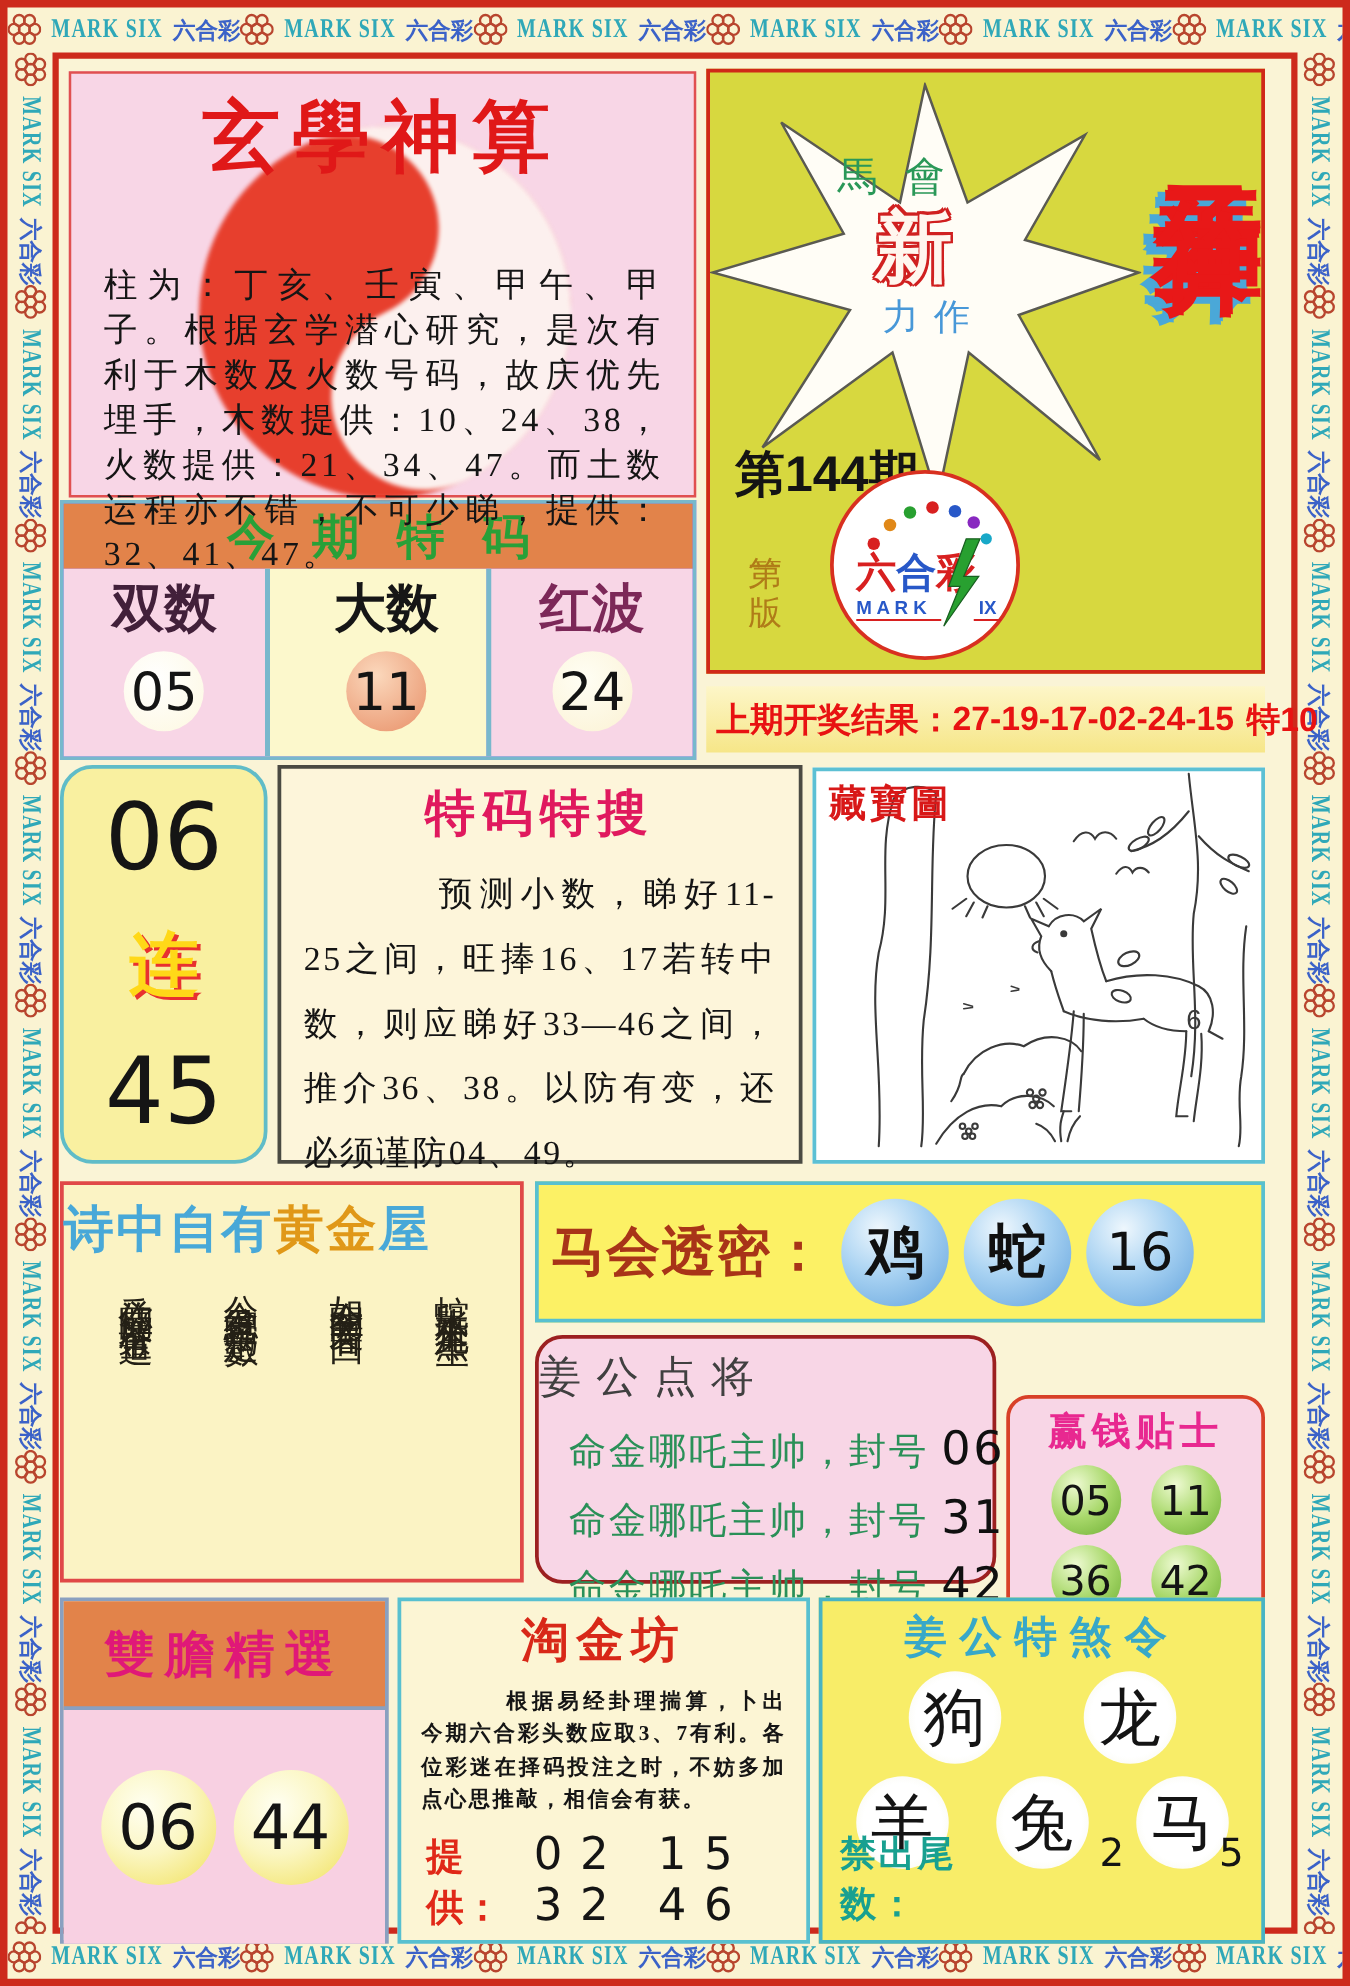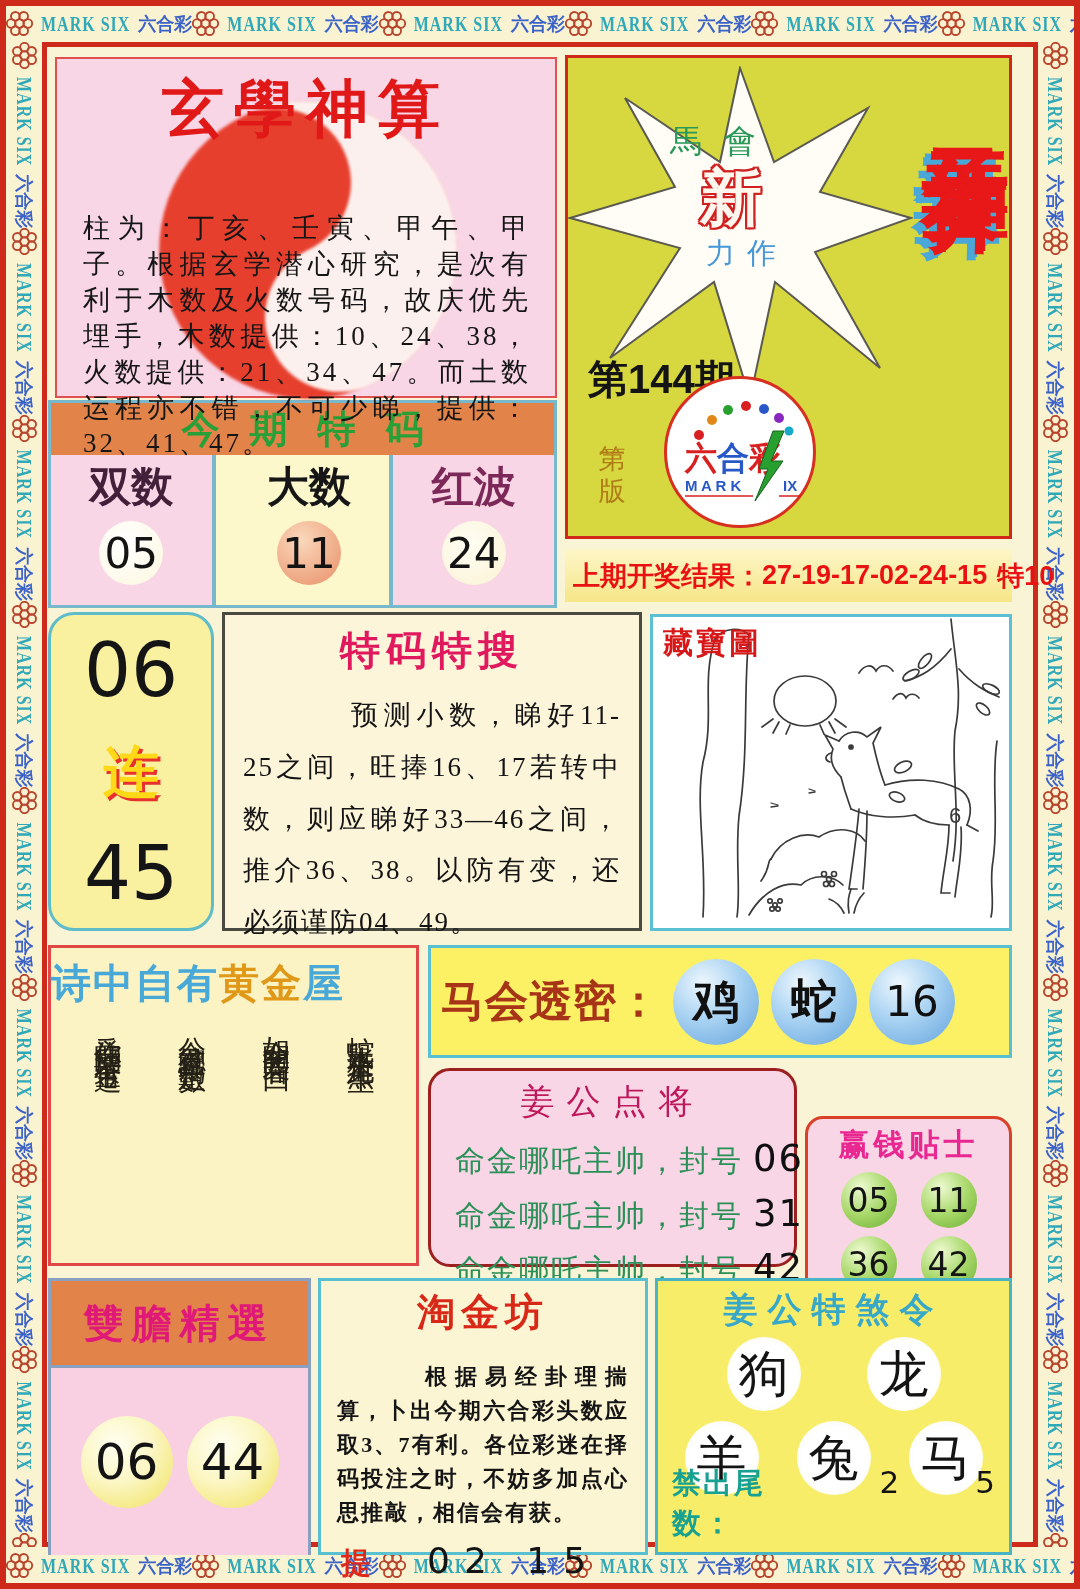--- a/index.html
+++ b/index.html
@@ -94,21 +94,21 @@
   .strip-touming{left:428px;top:945px;width:584px;height:113px;background:#fcf165;border:3px solid #58c0d0;
                  box-sizing:border-box;display:flex;align-items:center;padding:0 10px;gap:12px;}
   .touming-label{color:#a83418;font-size:43px;font-weight:bold;letter-spacing:1px;white-space:nowrap;
                  font-family:"Liberation Serif",serif;}
   .ball-blue{width:86px;height:86px;border-radius:50%;flex:0 0 auto;display:flex;align-items:center;justify-content:center;
              background:radial-gradient(circle at 35% 28%, #eef7fd 0%, #a8d2f2 45%, #62a2dc 100%);
              font-size:46px;color:#101010;font-weight:bold;font-family:"Liberation Serif",serif;}
   
   .box-dianjiang{left:428px;top:1068px;width:369px;height:199px;background:#f8d6e6;border:3px solid #9c2020;
                  border-radius:22px;box-sizing:border-box;padding-top:8px;}
-  .dj-title{text-align:center;font-size:34px;color:#be185d;letter-spacing:12px;font-family:"Liberation Serif",serif;}
+  .dj-title{font-size:34px;color:#404040;letter-spacing:12px;font-family:"Liberation Serif",serif;}
   .dj-line{margin:14px 0 0 24px;font-size:30px;color:#2a9058;letter-spacing:2px;line-height:1.1;
            font-family:"Liberation Serif",serif;white-space:nowrap;}
   .dj-num{font-size:37px;color:#101010;font-family:"DejaVu Sans",sans-serif;margin-left:10px;}
   .dj-suffix{font-size:22px;color:#2a9058;}
   
   .box-tips{left:805px;top:1116px;width:207px;height:199px;background:#f8d6e6;border:3px solid #d84028;
             border-radius:18px;box-sizing:border-box;}
   .tips-title{text-align:center;margin-top:5px;font-size:31px;font-weight:bold;color:#e82890;
               letter-spacing:4px;font-family:"Liberation Serif",serif;}
   .tips-grid{display:grid;grid-template-columns:repeat(2,1fr);justify-items:center;row-gap:8px;
@@ -125,21 +125,21 @@
            font-size:40px;font-weight:bold;color:#e01878;letter-spacing:8px;border-bottom:3px solid #8aa0c0;
            font-family:"Liberation Serif",serif;}
   .sd-body{height:187px;background:#f8d0e2;display:flex;align-items:center;justify-content:center;gap:14px;}
   .ball-yellow{width:92px;height:92px;border-radius:50%;display:flex;align-items:center;justify-content:center;
                background:radial-gradient(circle at 38% 32%, #fffff2 0%, #fbf6c2 45%, #f0e058 100%);
                font-size:50px;color:#141414;font-family:"DejaVu Sans",sans-serif;}
   
   .box-taojin{left:318px;top:1278px;width:330px;height:277px;background:#fcf5d4;border:3px solid #58c0d0;box-sizing:border-box;}
   .tj-title{text-align:center;margin-top:6px;font-size:38px;font-weight:bold;color:#d82818;
             letter-spacing:6px;font-family:"Liberation Serif",serif;}
-  .tj-body{margin:22px 16px 0;font-size:22px;font-weight:bold;line-height:1.55;letter-spacing:2px;
+  .tj-body{margin:10px 16px 0;font-size:17px;font-weight:bold;line-height:1.55;letter-spacing:2px;
            text-indent:4em;text-align:justify;color:#151515;font-family:"Liberation Serif",serif;}
   .tj-provide{margin:10px 0 0 20px;display:flex;align-items:baseline;}
   .tj-plabel{color:#e02818;font-size:30px;font-weight:bold;font-family:"Liberation Serif",serif;}
   .tj-pnums{margin-left:26px;font-size:36px;color:#141414;letter-spacing:14px;font-family:"DejaVu Sans",sans-serif;}
   
   .box-shaling{left:655px;top:1278px;width:357px;height:277px;background:#f8ed68;border:3px solid #48b4c4;box-sizing:border-box;}
   .sl-title{text-align:center;margin-top:6px;font-size:34px;font-weight:bold;color:#38a8c8;
             letter-spacing:10px;font-family:"Liberation Serif",serif;}
   .sl-row{display:flex;justify-content:center;}
   .sl-row1{gap:66px;margin-top:4px;}

